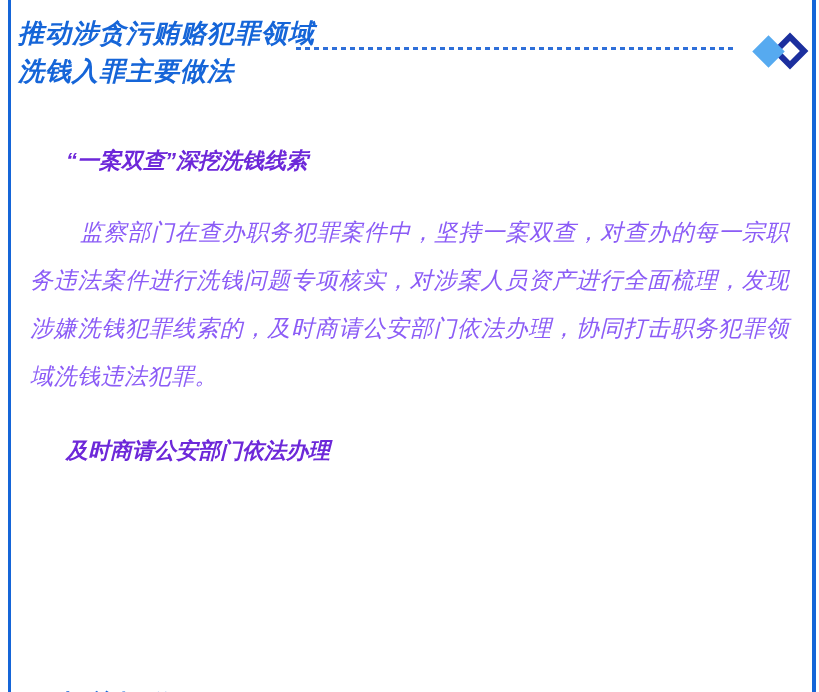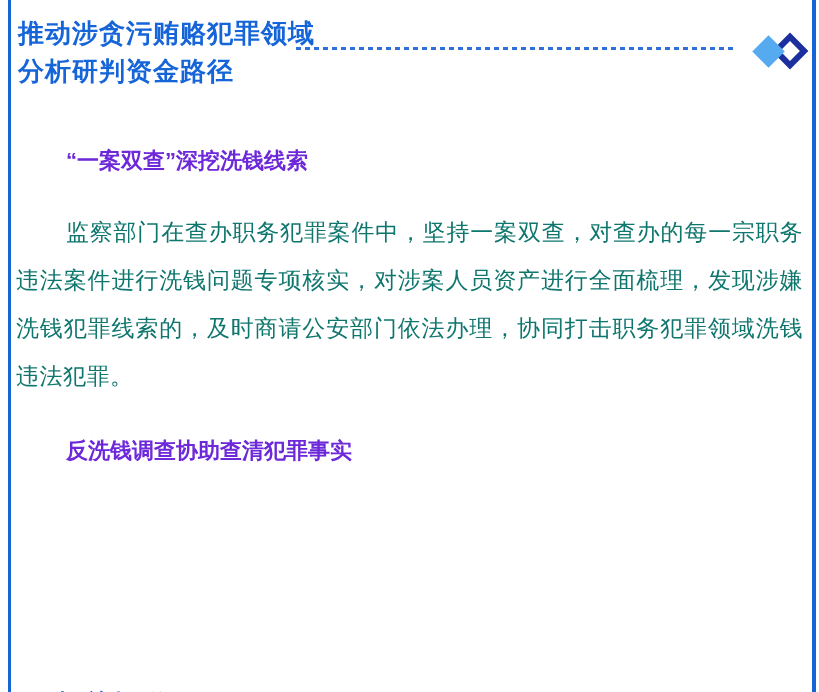--- a/index.html
+++ b/index.html
@@ -26,20 +26,21 @@
   .side-bar.right { left: 812px; width: 4px; }
 
   .content {
     position: absolute;
     left: 0;
     top: 0;
     width: 819px;
     height: 496px;
     padding: 14px 16px 9px 16px;
     box-sizing: border-box;
+    font-style: italic;
   }
 
   
   .main-title {
     margin: 0;
     padding-left: 2px;
     color: #1565d8;
     font-size: 26px;
     font-weight: bold;
     line-height: 38px;
@@ -85,22 +86,22 @@
     color: #6d28d9;
     font-size: 22px;
     font-weight: bold;
     line-height: 30px;
   }
   .sub-heading.first  { margin-top: 56px; }
   .sub-heading.second { margin-top: 36px; }
 
   
   .body-paragraph {
-    margin: 0;
-    color: #0f766e;
+    margin: 14px;
+    color: #8b5cf6;
     font-size: 23px;
     line-height: 48px;
     text-align: justify;
     text-indent: 50px;
     letter-spacing: 0.5px;
   }
   .body-paragraph.p1 { margin-top: 32px; }
   .body-paragraph.p2 { margin-top: 32px; }
 
   
@@ -121,29 +122,29 @@
 </head>
 <body>
 
 <div class="side-bar left"></div>
 <div class="side-bar right"></div>
 
 <div class="content">
 
   <h1 class="main-title">
     <span>推动涉贪污贿赂犯罪领域</span><br>
-    <span>分析研判资金路径</span>
+    <span>洗钱入罪主要做法</span>
   </h1>
 
   <div class="dotted-rule"></div>
   <div class="diamond-dark"></div>
   <div class="diamond-light"></div>
 
   <h2 class="sub-heading first">“一案双查”深挖洗钱线索</h2>
   <p class="body-paragraph p1">监察部门在查办职务犯罪案件中，坚持一案双查，对查办的每一宗职务违法案件进行洗钱问题专项核实，对涉案人员资产进行全面梳理，发现涉嫌洗钱犯罪线索的，及时商请公安部门依法办理，协同打击职务犯罪领域洗钱违法犯罪。</p>
 
-  <h2 class="sub-heading second">反洗钱调查协助查清犯罪事实</h2>
+  <h2 class="sub-heading second">及时商请公安部门依法办理</h2>
 
   <h1 class="partial-heading">
     <span class="dark-part">相关报</span><span class="light-part">道</span>
   </h1>
 
 </div>
 
 </body></html>

